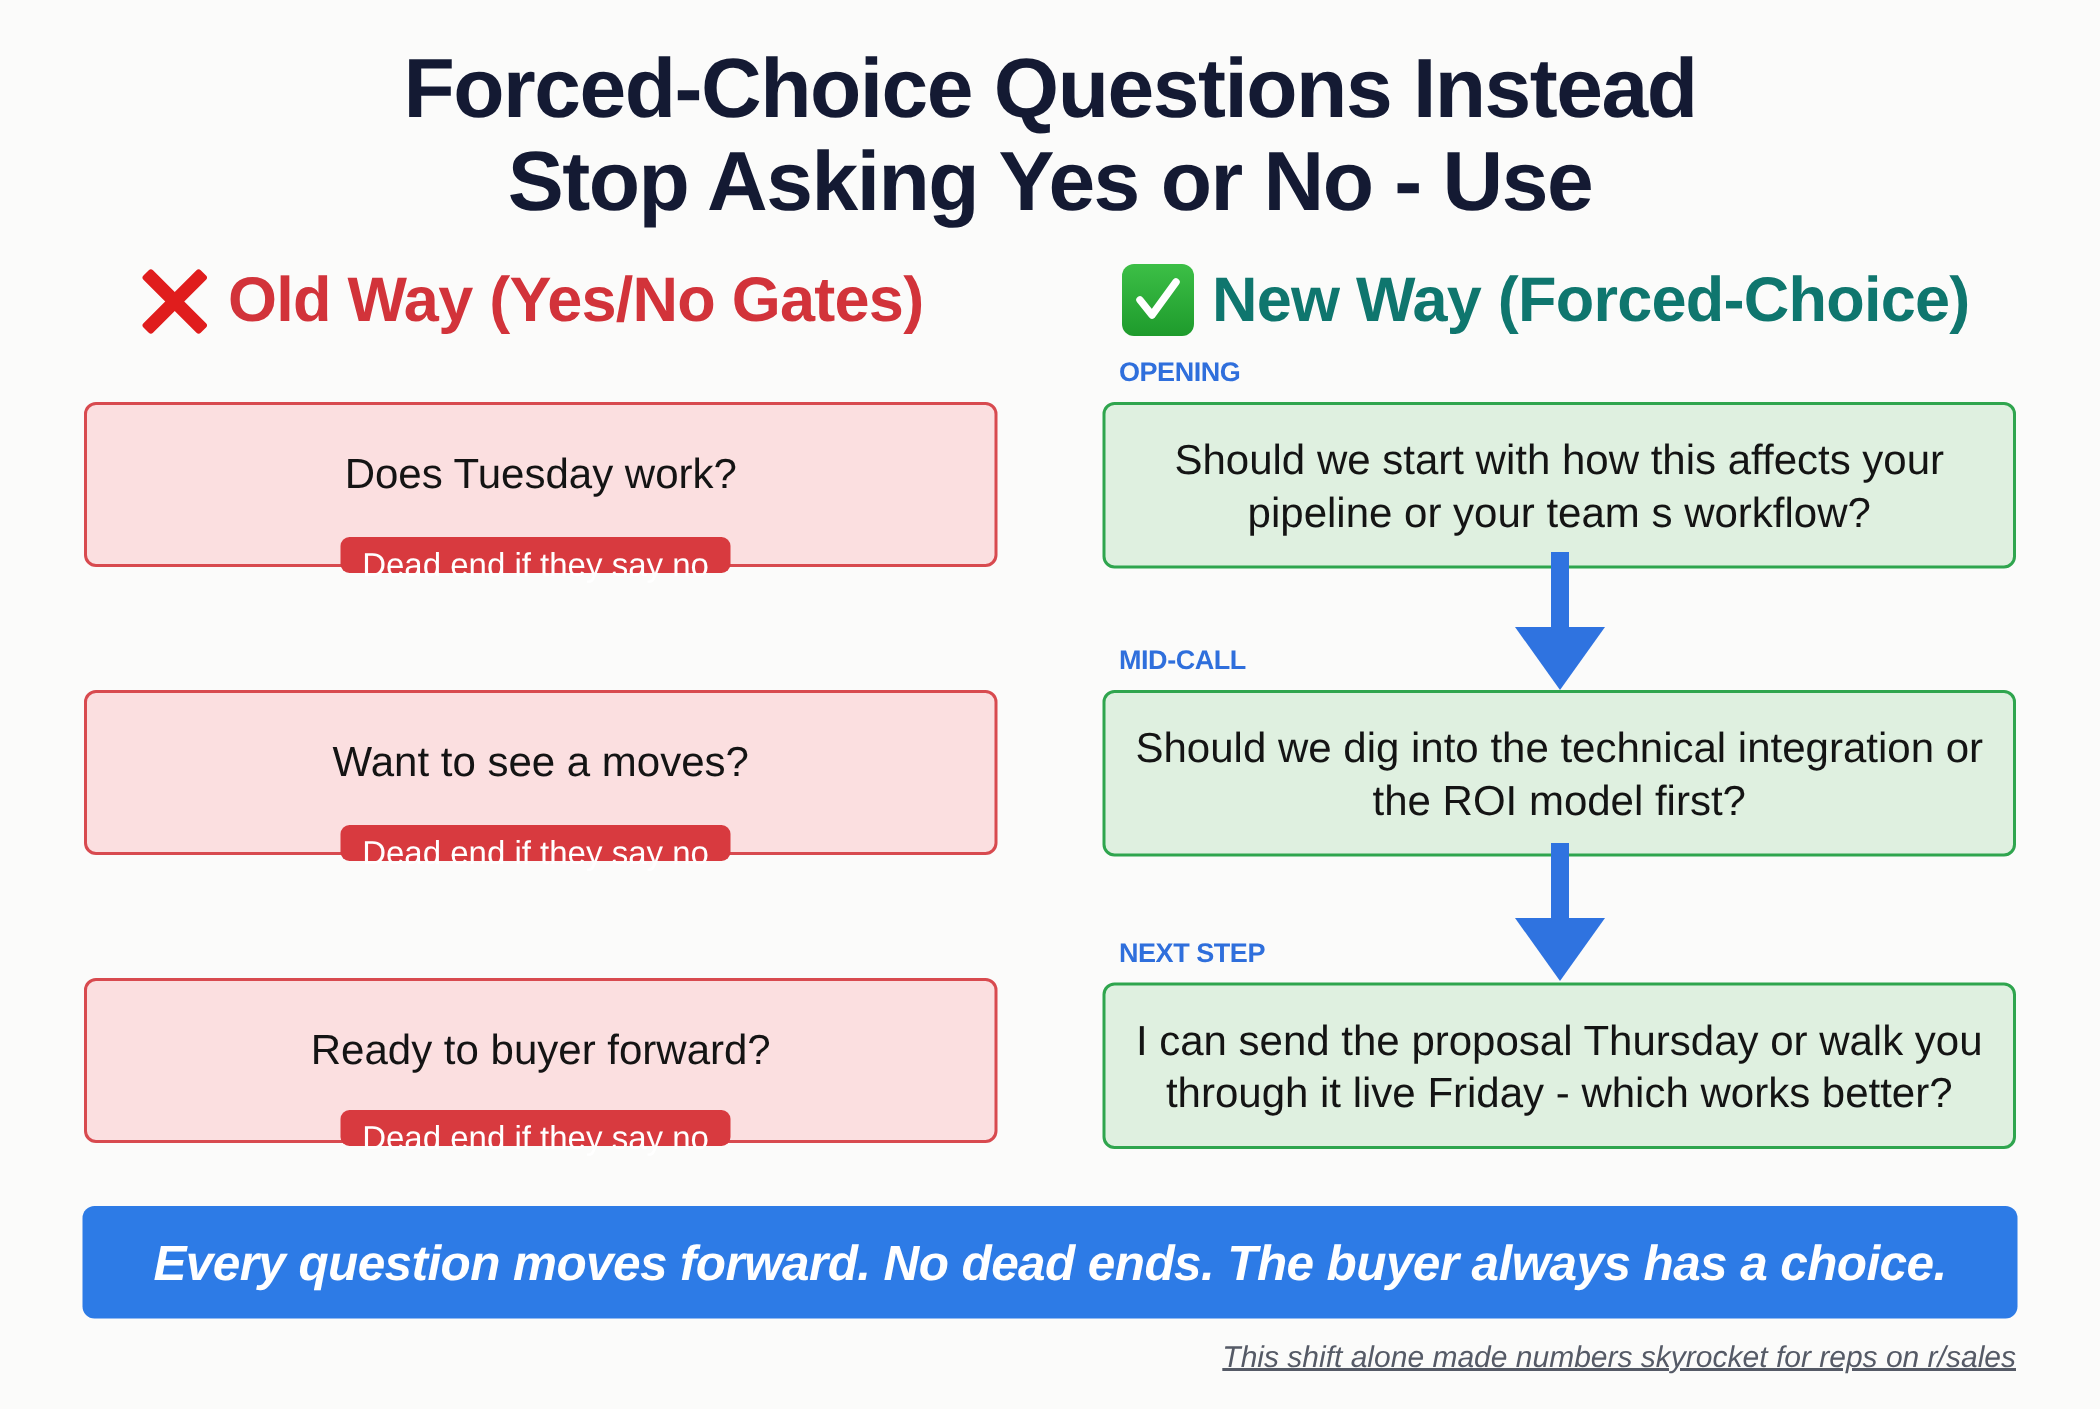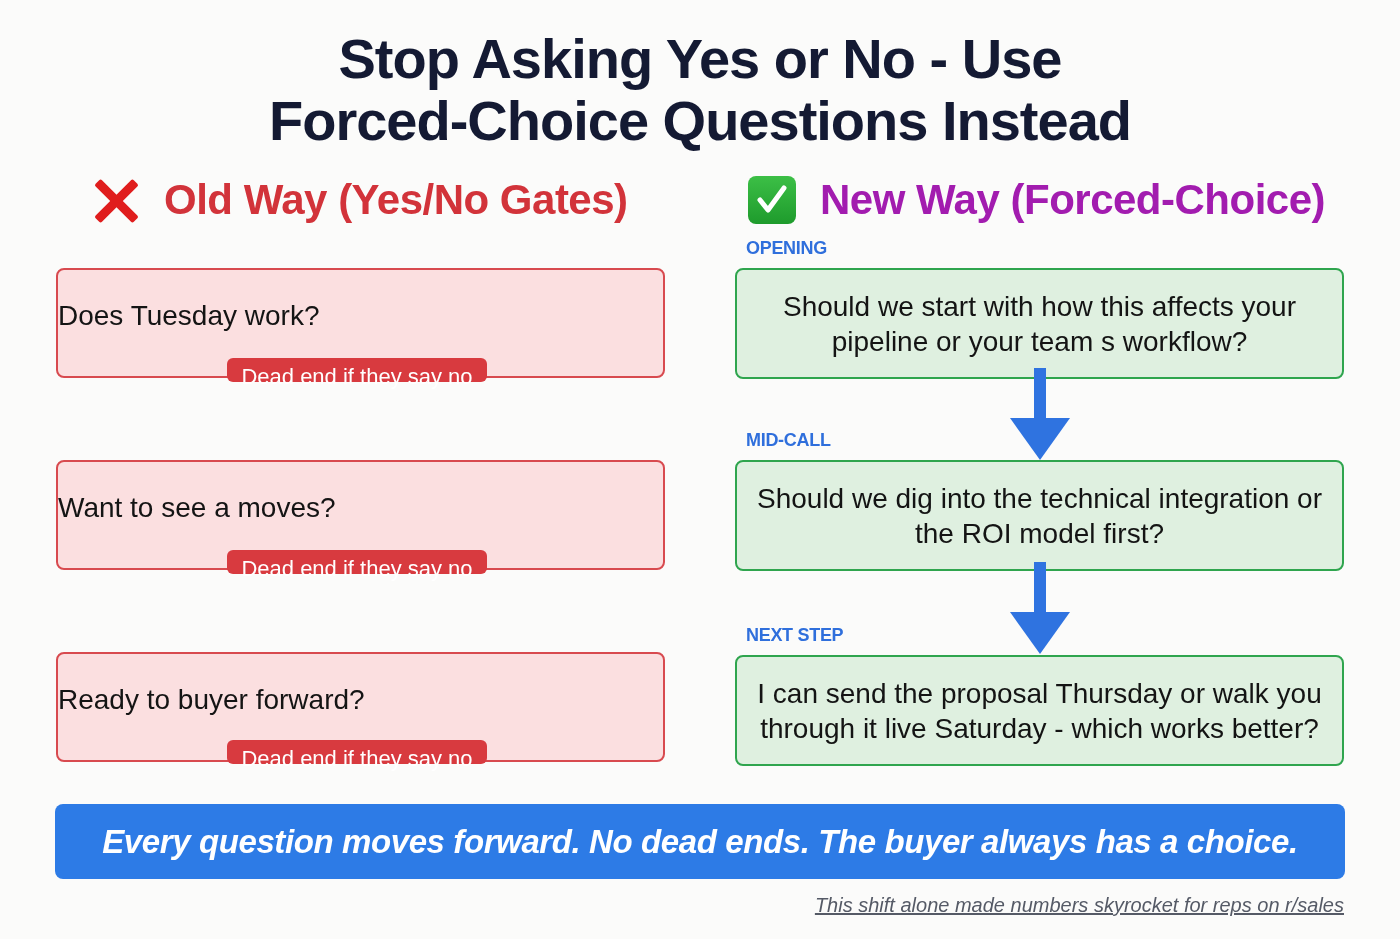--- a/index.html
+++ b/index.html
@@ -7,25 +7,25 @@
     body { position: relative; font-family: "Liberation Sans", "DejaVu Sans", sans-serif; color: #111; }
 
     .title {
       position: absolute; left: 0; top: 28px; width: 1400px;
       text-align: center; font-weight: 700; font-size: 56px; line-height: 62px;
       color: #141a33; letter-spacing: -1px;
     }
 
     .col-head {
       position: absolute; top: 172px; height: 56px;
-      display: flex; align-items: center; gap: 24px;
+      display: flex; align-items: center; gap: 12px;
       font-weight: 700; font-size: 42px; letter-spacing: -0.5px;
     }
     .col-head.old { left: 92px; color: #d2333a; }
-    .col-head.new { left: 748px; color: #a21caf; }
+    .col-head.new { left: 748px; color: #0f766e; }
 
     .x-icon { width: 48px; height: 48px; position: relative; }
     .x-icon::before, .x-icon::after {
       content: ""; position: absolute; left: 20px; top: -2px; width: 9px; height: 54px;
       background: #e01d1d; border-radius: 2px;
     }
     .x-icon::before { transform: rotate(45deg); }
     .x-icon::after { transform: rotate(-45deg); }
 
     .check-icon {
@@ -34,21 +34,21 @@
       display: flex; align-items: center; justify-content: center;
     }
     .check-icon svg { width: 36px; height: 36px; }
 
     
     .old-box {
       position: absolute; left: 56px; width: 609px; height: 110px;
       background: #fbdfe0; border: 2.5px solid #d84a4f; border-radius: 8px;
     }
     .old-box .q {
-      position: absolute; left: 0; right: 0; top: 30px; text-align: left;
+      position: absolute; left: 0; right: 0; top: 30px; text-align: center;
       font-size: 28px; color: #141414;
     }
     .badge {
       position: absolute; left: 227px; top: 358px; width: 260px; height: 24px;
       background: #d83a3f; color: #fff; border-radius: 6px;
       font-size: 22px; text-align: center; line-height: 38px;
     }
 
     
     .stage-label {
@@ -74,22 +74,22 @@
     }
     .footnote {
       position: absolute; right: 56px; top: 894px; font-style: italic;
       font-size: 20px; color: #555a66; text-decoration: underline;
     }
   </style>
 </head>
 <body>
 
 <div class="title">
+  <div>Forced-Choice Questions Instead</div>
   <div>Stop Asking Yes or No - Use</div>
-  <div>Forced-Choice Questions Instead</div>
 </div>
 
 <div class="col-head old">
   <span class="x-icon"></span>
   <span>Old Way (Yes/No Gates)</span>
 </div>
 
 <div class="old-box" style="top:268px">
   <div class="q">Does Tuesday work?</div>
 </div>
@@ -129,18 +129,18 @@
   <span>Should we dig into the technical integration or the ROI model first?</span>
 </div>
 
 <svg class="arrow" style="top:562px" viewBox="0 0 60 92">
   <rect x="24" y="0" width="12" height="56" fill="#2f73e0"></rect>
   <polygon points="0,50 60,50 30,92" fill="#2f73e0"></polygon>
 </svg>
 
 <div class="stage-label" style="top:625px">NEXT STEP</div>
 <div class="new-box" style="top:655px">
-  <span>I can send the proposal Thursday or walk you through it live Saturday - which works better?</span>
+  <span>I can send the proposal Thursday or walk you through it live Friday - which works better?</span>
 </div>
 
 <div class="banner">Every question moves forward. No dead ends. The buyer always has a choice.</div>
 
 <div class="footnote">This shift alone made numbers skyrocket for reps on r/sales</div>
 
 </body></html>

